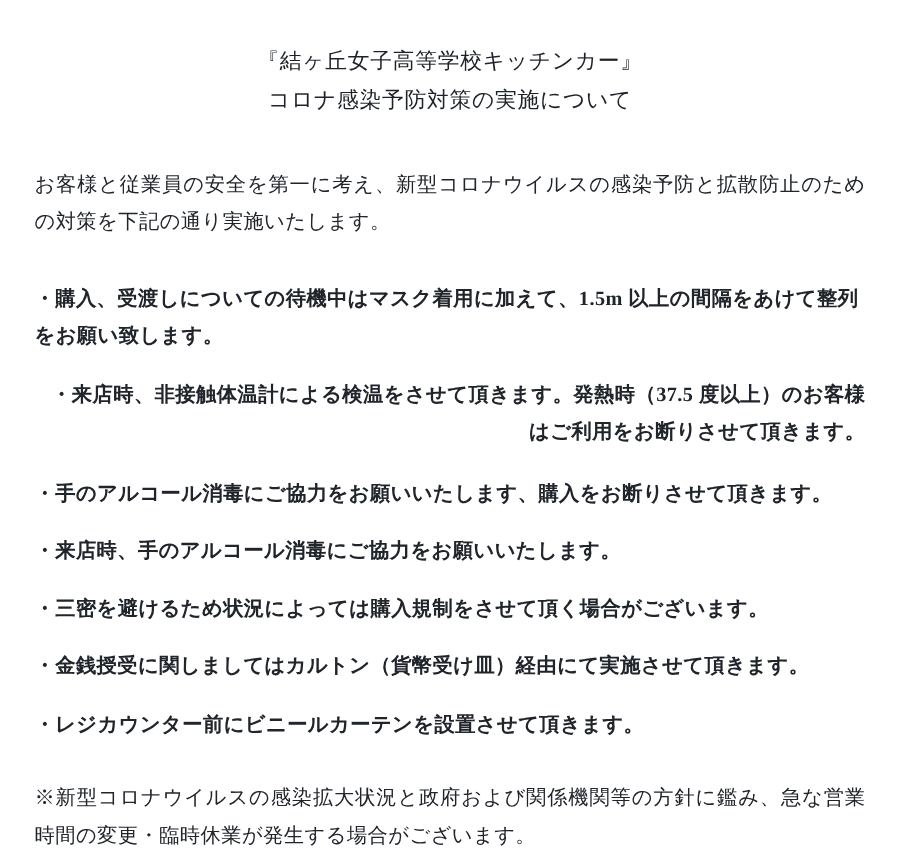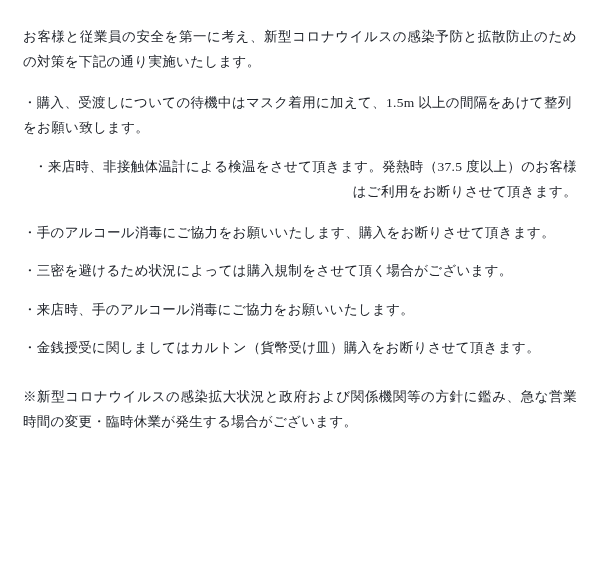--- a/index.html
+++ b/index.html
@@ -29,61 +29,67 @@
   .title-line {
     font-size: 14.5px;
     line-height: 26px;
     letter-spacing: 0.5px;
     color: #1d2128;
   }
   .intro {
     font-size: 13.5px;
     line-height: 25px;
     letter-spacing: 0.3px;
-    margin: 0 0 16px 0;
+    margin: 0 0 26px 0;
     padding: 0 3px;
     text-align: justify;
   }
   .bullet-group {
     margin: 0;
     padding: 0 3px;
   }
   .bullet {
     font-size: 13.5px;
     line-height: 25px;
     letter-spacing: 0.3px;
     margin-bottom: 0;
     text-indent: 0;
     padding-left: 0;
+    font-weight: bold;
   }
   .bullet.spaced-after {
     margin-bottom: 16px;
     text-align: right;
   }
   .note {
     font-size: 13.5px;
     line-height: 25px;
     letter-spacing: 0.3px;
     margin: 24px 0 0 0;
     padding: 0 3px;
     text-align: justify;
   }
 </style>
 </head>
 <body>
 
 <div class="page">
 
+  <div class="title-block">
+    <div class="title-line">『結ヶ丘女子高等学校キッチンカー』</div>
+    <div class="title-line">コロナ感染予防対策の実施について</div>
+  </div>
 
   <p class="intro">お客様と従業員の安全を第一に考え、新型コロナウイルスの感染予防と拡散防止のための対策を下記の通り実施いたします。</p>
 
   <div class="bullet-group">
     <p class="bullet">・購入、受渡しについての待機中はマスク着用に加えて、1.5m 以上の間隔をあけて整列をお願い致します。</p>
     <p class="bullet spaced-after">・来店時、非接触体温計による検温をさせて頂きます。発熱時（37.5 度以上）のお客様はご利用をお断りさせて頂きます。</p>
     <p class="bullet">・手のアルコール消毒にご協力をお願いいたします、購入をお断りさせて頂きます。</p>
+    <p class="bullet">・来店時、手のアルコール消毒にご協力をお願いいたします。</p>
     <p class="bullet">・三密を避けるため状況によっては購入規制をさせて頂く場合がございます。</p>
-    <p class="bullet">・来店時、手のアルコール消毒にご協力をお願いいたします。</p>
-    <p class="bullet">・金銭授受に関しましてはカルトン（貨幣受け皿）購入をお断りさせて頂きます。</p>
+    <p class="bullet">・金銭授受に関しましてはカルトン（貨幣受け皿）経由にて実施させて頂きます。</p>
+    <p class="bullet">・レジカウンター前にビニールカーテンを設置させて頂きます。</p>
   </div>
 
   <p class="note">※新型コロナウイルスの感染拡大状況と政府および関係機関等の方針に鑑み、急な営業時間の変更・臨時休業が発生する場合がございます。</p>
 
 </div>
 
 </body></html>

